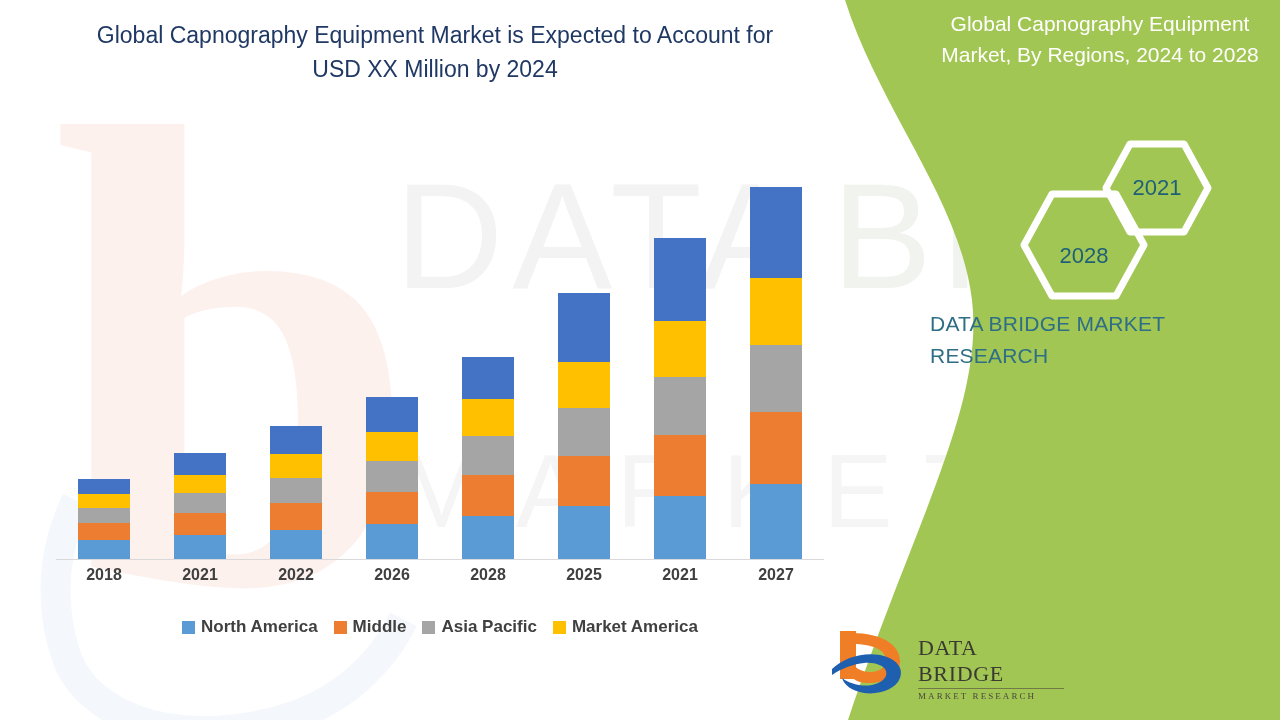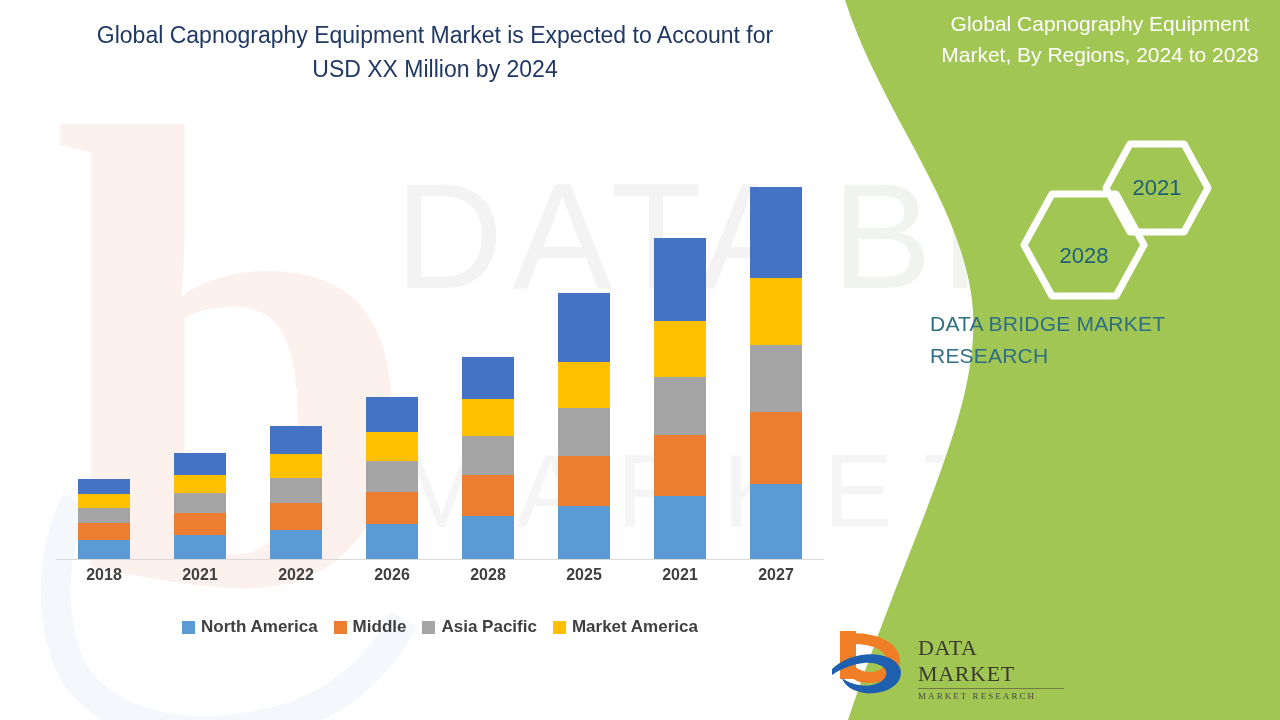--- a/index.html
+++ b/index.html
@@ -444,21 +444,21 @@
 
       <div class="brand-text">DATA BRIDGE MARKET RESEARCH</div>
 
       <div class="logo">
         <svg class="logo-mark" viewBox="0 0 86 74">
           <path d="M10,6 L26,6 L26,54 L10,54 Z" fill="#F07E26"></path>
           <path d="M22,8 C52,8 70,20 70,36 C70,50 56,58 38,58 C30,58 24,55 22,52 L22,38 C26,44 33,47 40,47 C50,47 56,42 56,35 C56,26 45,19 22,19 Z" fill="#F07E26"></path>
           <path d="M2,44 C14,32 34,27 50,30 C66,33 74,43 70,53 C66,64 50,70 34,68 C22,66 14,60 12,53 C20,59 32,62 42,60 C52,58 58,52 56,46 C54,40 44,37 34,38 C24,39 12,43 2,50 Z" fill="#1F5FAF"></path>
         </svg>
         <div class="logo-words">
-          <div class="logo-main">DATA MARKET</div>
+          <div class="logo-main">DATA BRIDGE</div>
           <div class="logo-rule"></div>
           <div class="logo-sub">MARKET RESEARCH</div>
         </div>
       </div>
     </div>
   </div>
 
 </div>
 
 </body></html>

